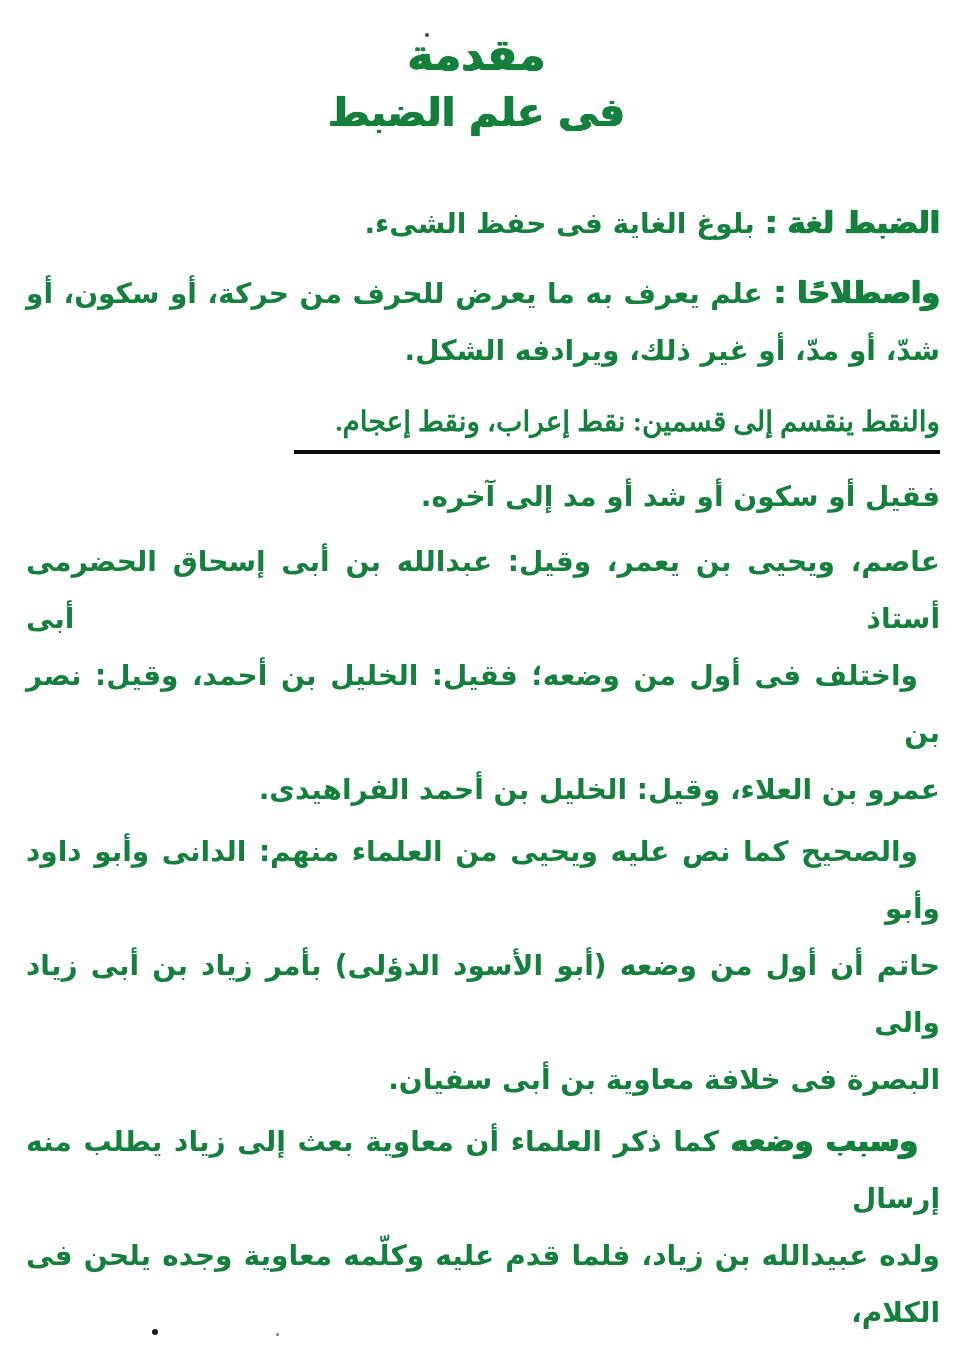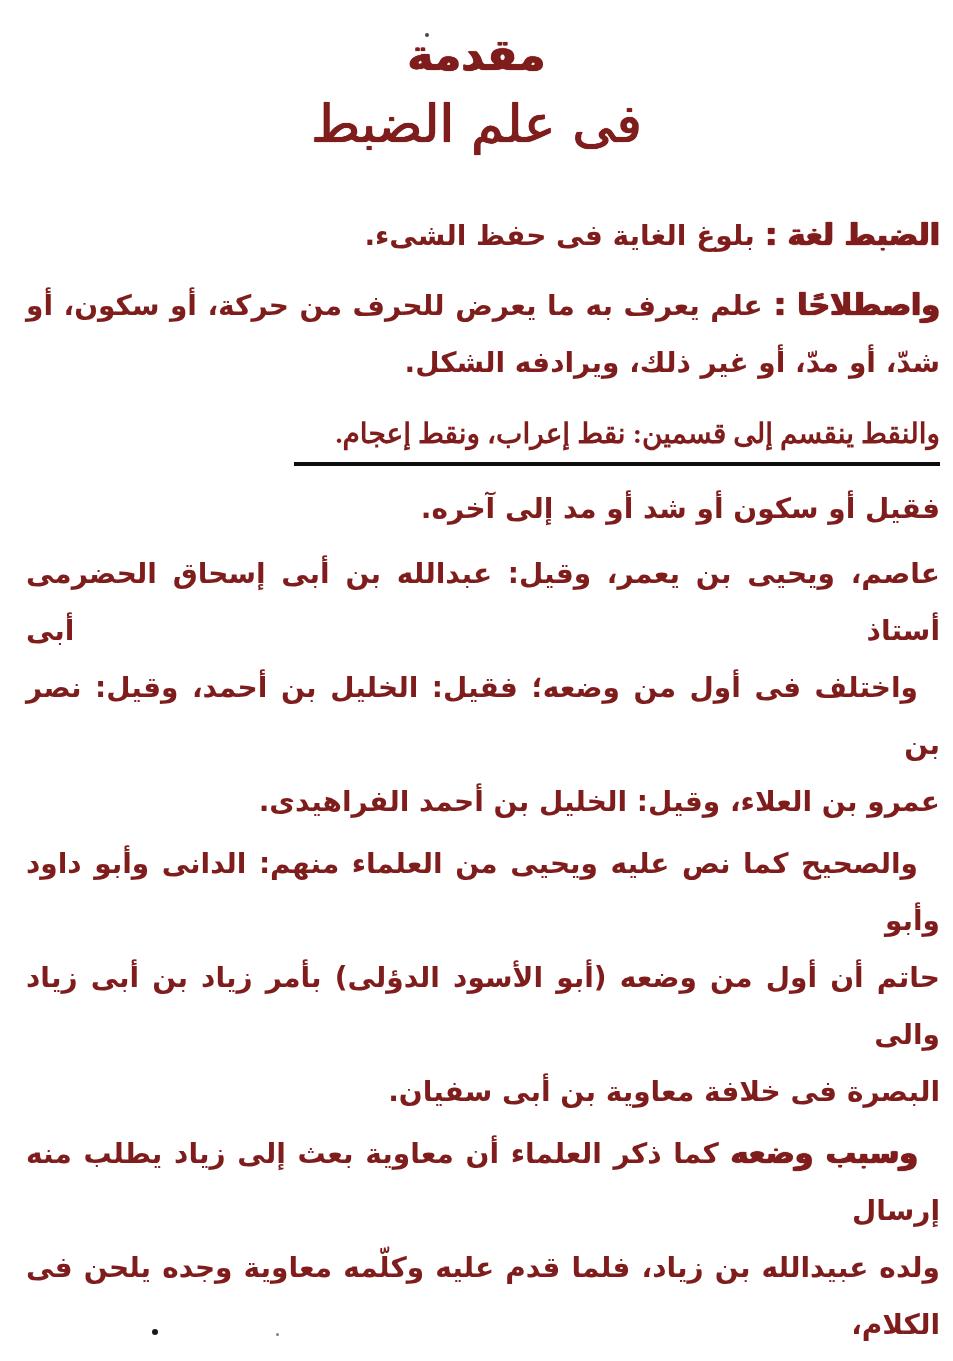--- a/index.html
+++ b/index.html
@@ -1,32 +1,32 @@
 <!DOCTYPE html>
 <html lang="ar" dir="rtl"><head>
 <meta charset="utf-8">
 <style>
   html,body { margin:0; padding:0; background:#e8e8e8; }
   .page {
     position:relative;
     width:953px; height:1361px;
     margin:0 auto;
     background:#ffffff;
-    color:#7f1d1d;
+    color:#15803d;
     direction:rtl;
     font-family:"DejaVu Sans","Liberation Sans",sans-serif;
     overflow:hidden;
   }
   .titles { padding-top:26px; text-align:center; }
   .title {
     margin:0; font-size:44px; line-height:58px; font-weight:bold;
     text-shadow:0 0 1px currentColor, 0.7px 0 currentColor, -0.7px 0 currentColor;
   }
   .subtitle {
-    margin:12px; font-size:53px; line-height:56px; font-weight:normal;
+    margin:0; font-size:40px; line-height:56px; font-weight:bold;
     text-shadow:0 0 1px currentColor, 0.7px 0 currentColor, -0.7px 0 currentColor;
   }
   .body {
     margin-top:54px;
     padding:0 13px 0 26px;
     font-size:28px;
     font-weight:bold;
   }
   .para { margin:0; }
   .mt12 { margin-top:12px; }

